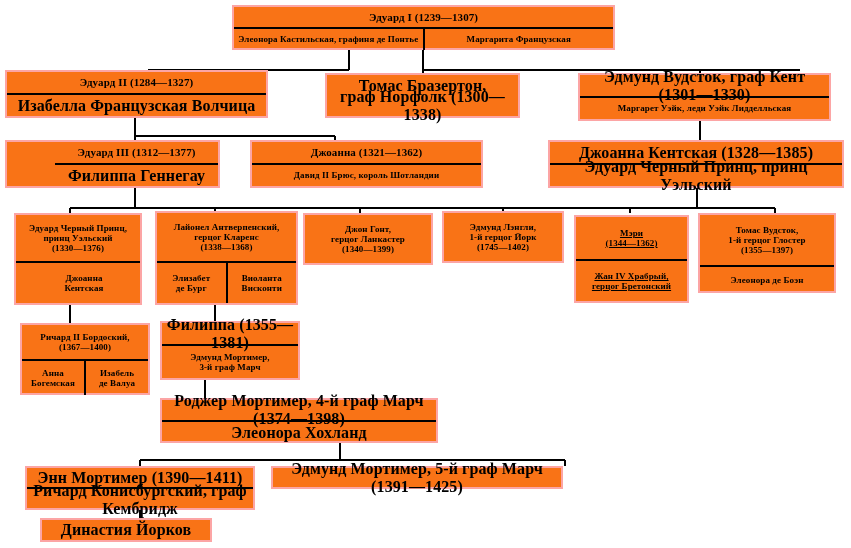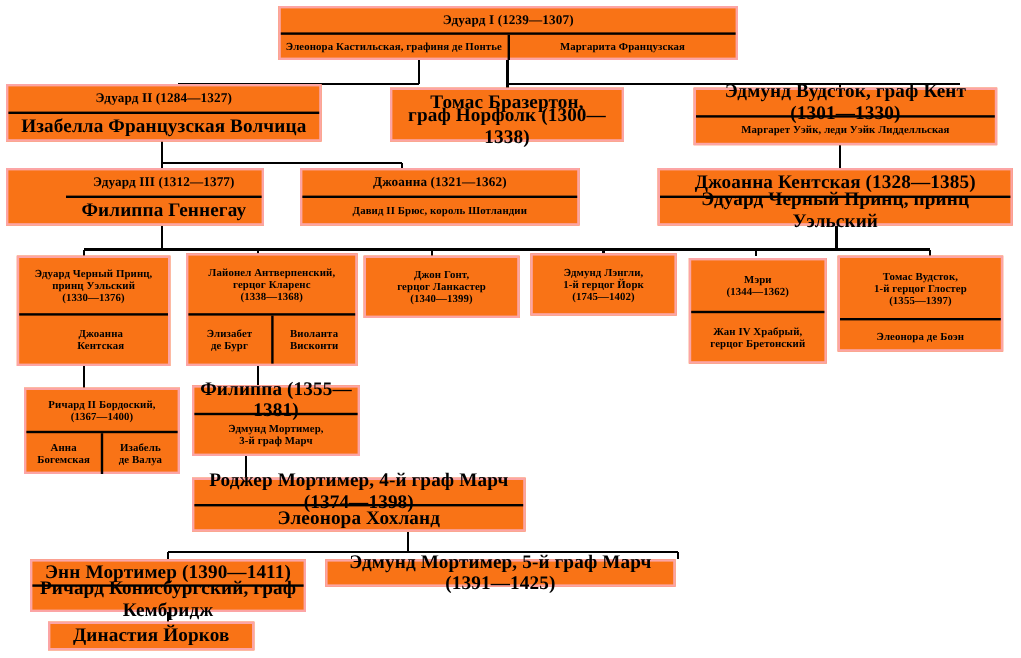--- a/index.html
+++ b/index.html
@@ -166,21 +166,21 @@
   </div>
 
   <div class="node" style="left:442px;top:211px;width:122px;height:52px;">
     <div class="cell s9" style="height:100%;flex-direction:column;">
       <span>Эдмунд Лэнгли,</span>
       <span>1-й герцог Йорк</span>
       <span>(1745—1402)</span>
     </div>
   </div>
 
-  <div class="node" style="left:574px;top:215px;width:115px;height:88px;">
+  <div class="node" style="left:574px;top:215px;width:115px;height:88px;text-decoration:underline;">
     <div class="cell top s9" style="height:44px;flex-direction:column;">
       <span>Мэри</span>
       <span>(1344—1362)</span>
     </div>
     <div class="cell s9" style="height:40px;flex-direction:column;">
       <span>Жан IV Храбрый,</span>
       <span>герцог Бретонский</span>
     </div>
   </div>
 

